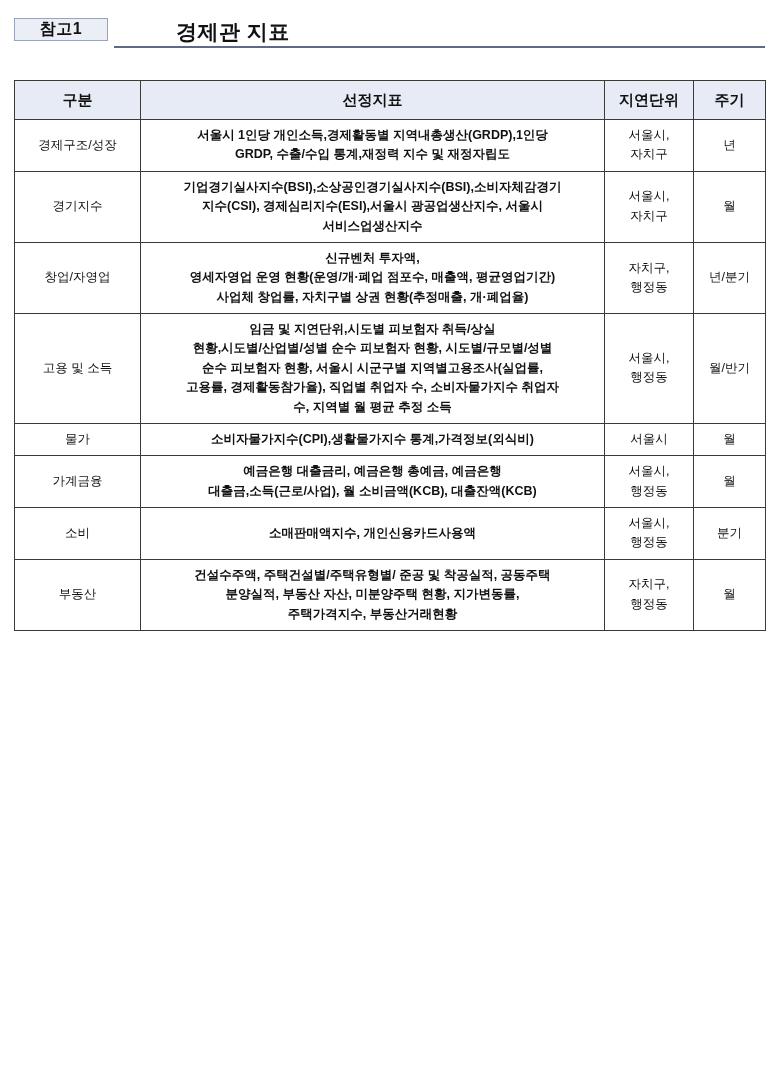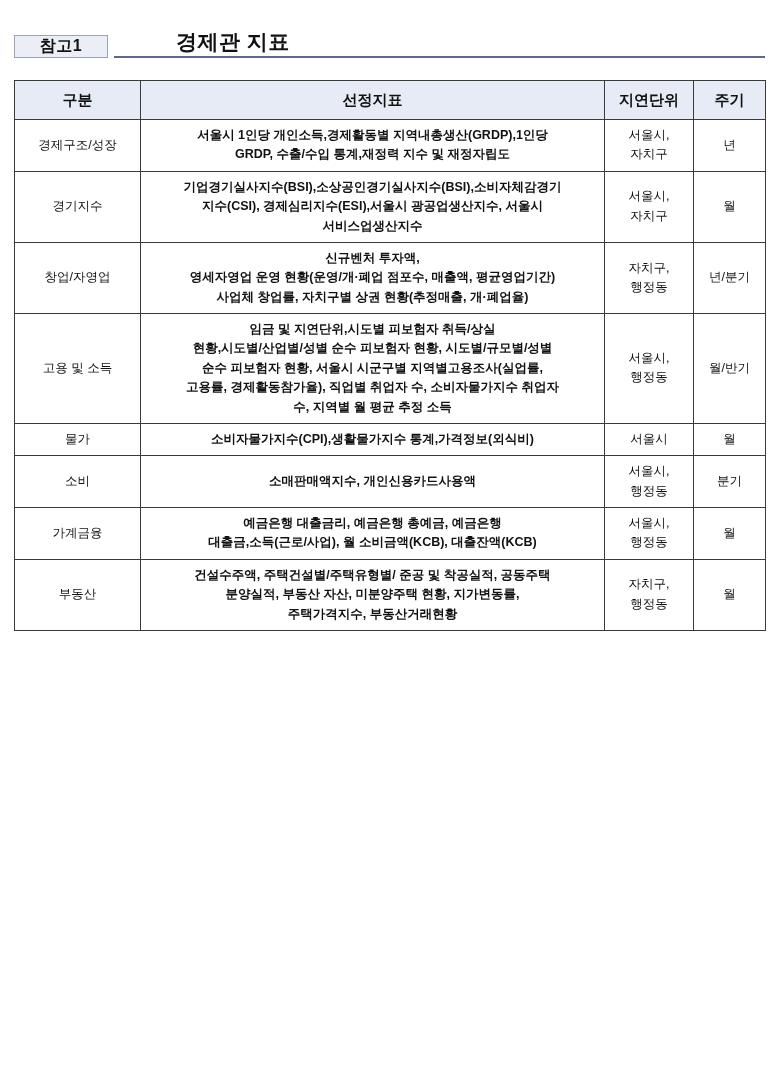--- a/index.html
+++ b/index.html
@@ -16,21 +16,21 @@
   .page {
     width: 779px;
     min-height: 1083px;
     box-sizing: border-box;
     padding: 18px 14px 10px 14px;
     position: relative;
   }
   
   .doc-header {
     display: flex;
-    align-items: flex-end;
+    align-items: flex-start;
     margin: 0 0 22px 0;
     height: 40px;
   }
   .ref-box {
     width: 92px;
     border: 1px solid #9aa3b8;
     background: #eceef6;
     display: flex;
     align-items: center;
     justify-content: center;
@@ -192,41 +192,41 @@
           <td class="group-cell">물가</td>
           <td class="ind-cell">
             <span class="nowrap-line">소비자물가지수(CPI),생활물가지수 통계,가격정보(외식비)</span>
           </td>
           <td class="unit-cell">
             <span class="nowrap-line">서울시</span>
           </td>
           <td class="freq-cell">월</td>
         </tr>
         <tr>
-          <td class="group-cell">소비</td>
-          <td class="ind-cell">
-            <span class="nowrap-line">소매판매액지수, 개인신용카드사용액</span>
-          </td>
-          <td class="unit-cell">
-            <span class="nowrap-line">서울시,</span>
-            <span class="nowrap-line">행정동</span>
-          </td>
-          <td class="freq-cell">분기</td>
-        </tr>
-        <tr>
           <td class="group-cell">가계금융</td>
           <td class="ind-cell">
             <span class="nowrap-line">예금은행 대출금리, 예금은행 총예금, 예금은행</span>
             <span class="nowrap-line">대출금,소득(근로/사업), 월 소비금액(KCB), 대출잔액(KCB)</span>
           </td>
           <td class="unit-cell">
             <span class="nowrap-line">서울시,</span>
             <span class="nowrap-line">행정동</span>
           </td>
           <td class="freq-cell">월</td>
+        </tr>
+        <tr>
+          <td class="group-cell">소비</td>
+          <td class="ind-cell">
+            <span class="nowrap-line">소매판매액지수, 개인신용카드사용액</span>
+          </td>
+          <td class="unit-cell">
+            <span class="nowrap-line">서울시,</span>
+            <span class="nowrap-line">행정동</span>
+          </td>
+          <td class="freq-cell">분기</td>
         </tr>
         <tr>
           <td class="group-cell">부동산</td>
           <td class="ind-cell">
             <span class="nowrap-line">건설수주액, 주택건설별/주택유형별/ 준공 및 착공실적, 공동주택</span>
             <span class="nowrap-line">분양실적, 부동산 자산, 미분양주택 현황, 지가변동률,</span>
             <span class="nowrap-line">주택가격지수, 부동산거래현황</span>
           </td>
           <td class="unit-cell">
             <span class="nowrap-line">자치구,</span>

